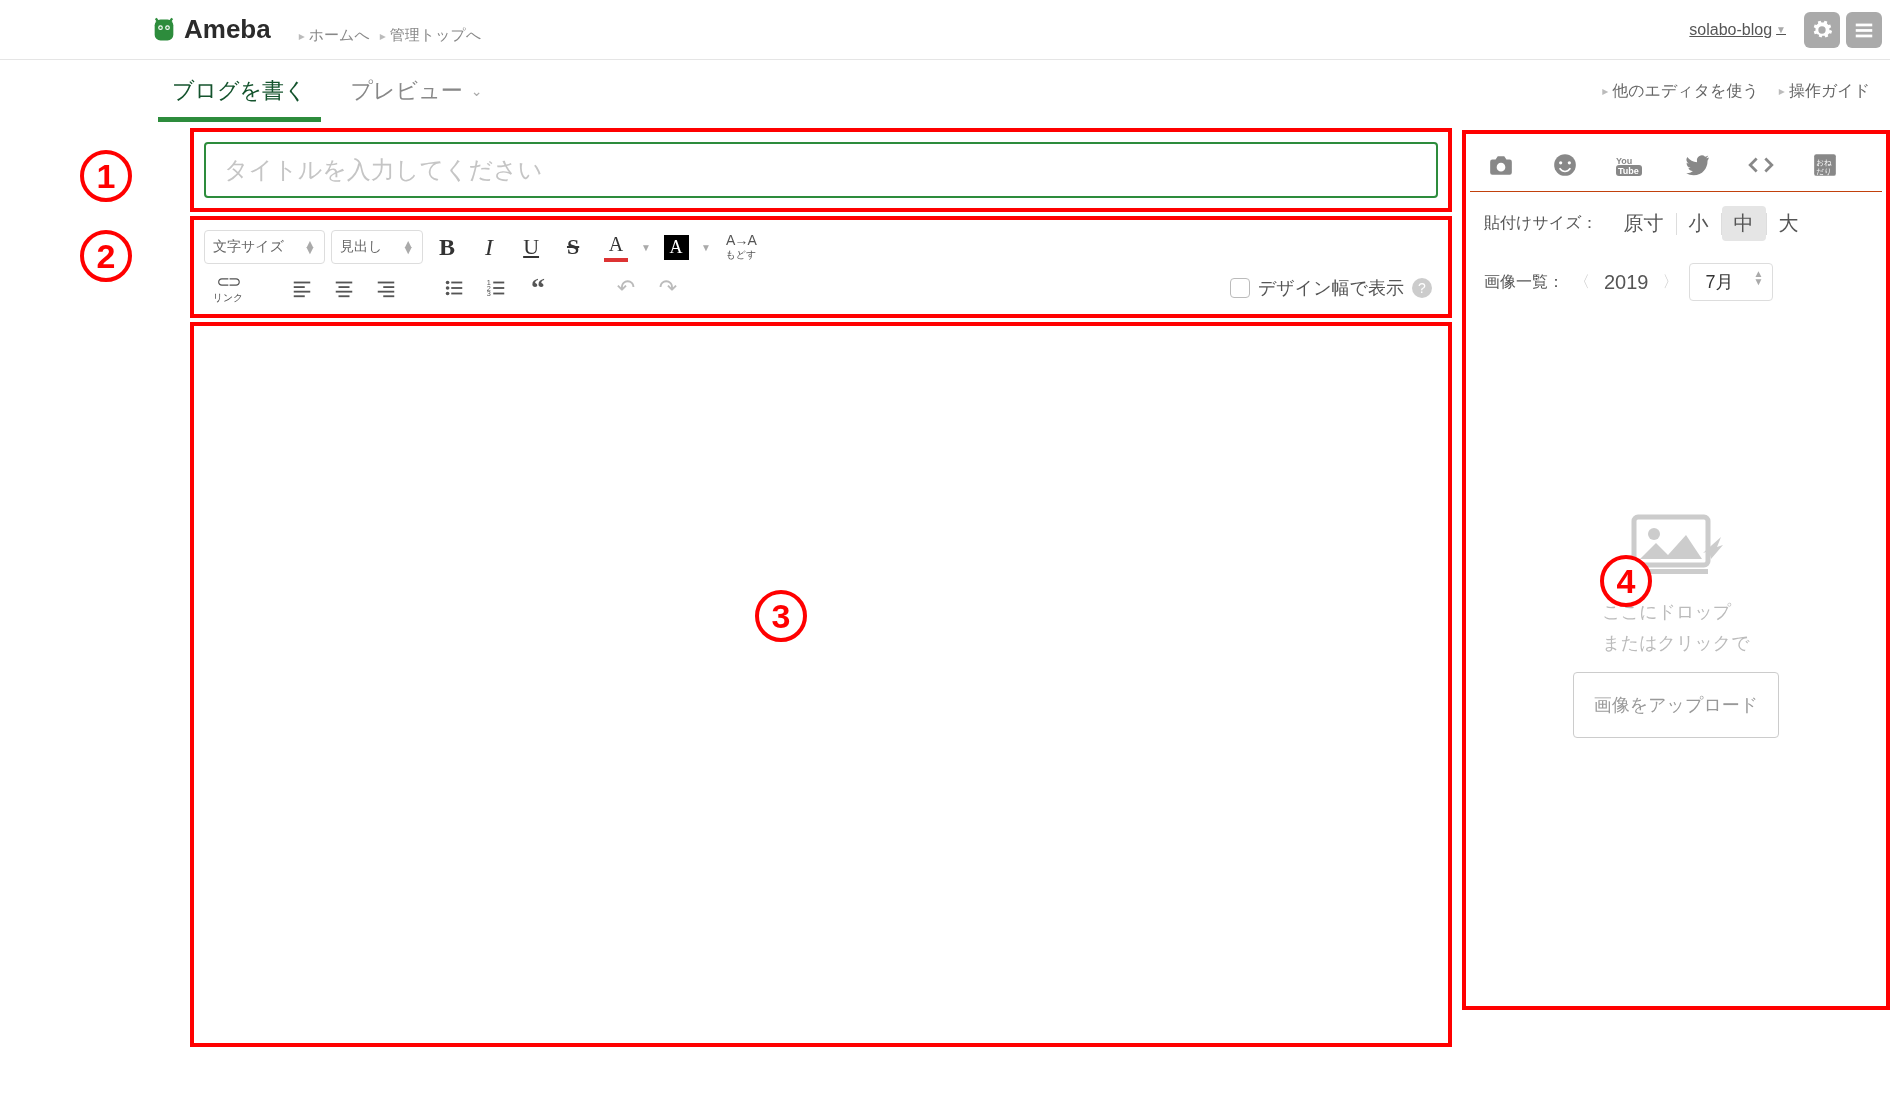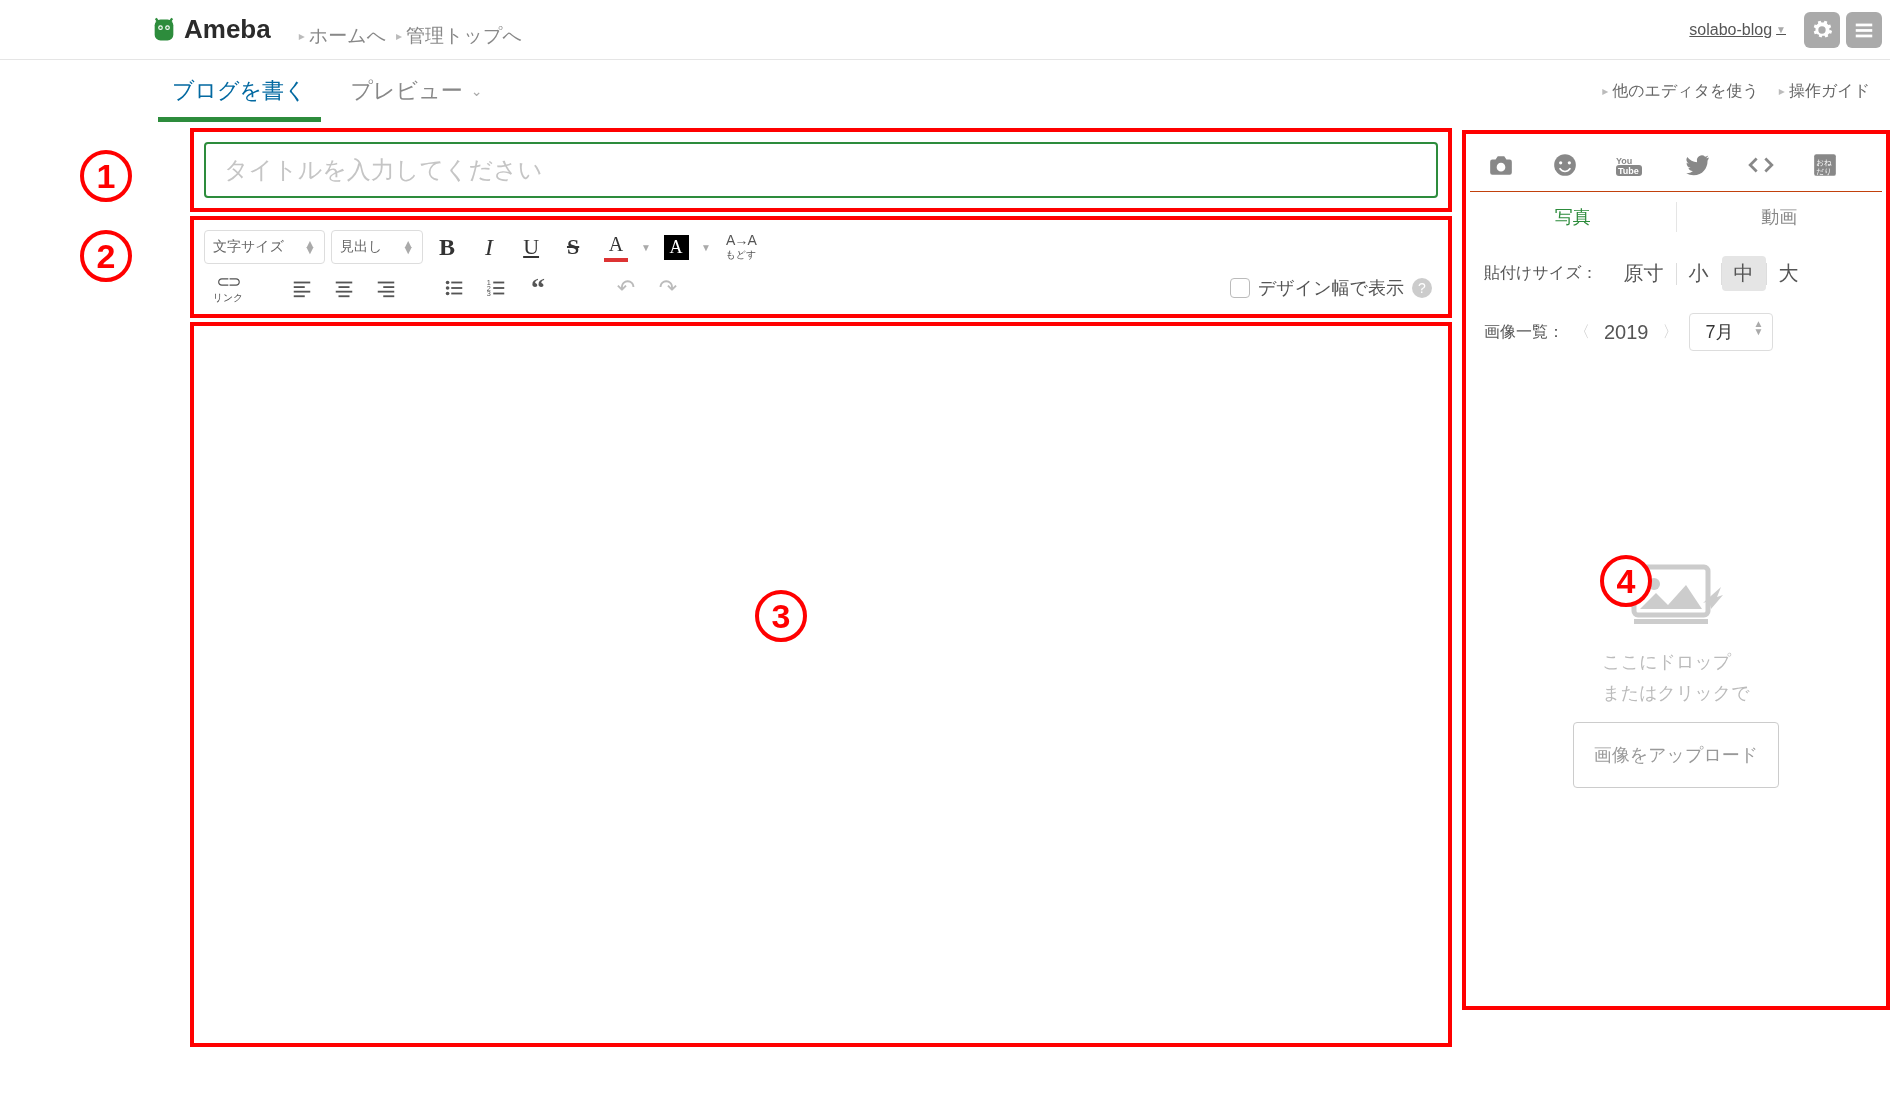--- a/index.html
+++ b/index.html
@@ -2,30 +2,30 @@
 <html><head>
   <meta charset="utf-8">
   <style>
     * { box-sizing: border-box; margin: 0; padding: 0; }
     body { font-family: -apple-system, "Hiragino Sans", "Hiragino Kaku Gothic ProN", Meiryo, sans-serif; background: #fff; color: #333; width: 1890px; height: 1097px; overflow: hidden; position: relative; }
 
     
     .header { height: 60px; border-bottom: 1px solid #e5e5e5; display: flex; align-items: center; padding-left: 150px; padding-right: 8px; }
     .logo { display: flex; align-items: center; font-size: 26px; font-weight: bold; color: #2b2b2b; margin-right: 18px; }
     .logo-icon { width: 28px; height: 28px; margin-right: 6px; }
-    .header-link { font-size: 19px; color: #888; display: inline-flex; align-items: center; margin-left: 10px; margin-top: 12px; }
+    .header-link { font-size: 15px; color: #888; display: inline-flex; align-items: center; margin-left: 10px; margin-top: 12px; }
     .header-link::before { content: "▸"; color: #bbb; margin-right: 4px; font-size: 12px; }
     .header-spacer { flex: 1; }
     .user-dropdown { font-size: 16px; color: #555; margin-right: 12px; display: inline-flex; align-items: center; gap: 4px; text-decoration: underline; }
     .header-icon-btn { width: 36px; height: 36px; border-radius: 6px; background: #aaa; display: inline-flex; align-items: center; justify-content: center; color: #fff; margin-left: 6px; }
 
     
     .subnav { height: 62px; display: flex; align-items: stretch; padding-left: 150px; padding-right: 20px; }
     .subnav-tab { display: inline-flex; align-items: center; padding: 0 22px; font-size: 22px; color: #888; position: relative; }
-    .subnav-tab.active { color: #0369a1; font-weight: 500; }
+    .subnav-tab.active { color: #14532d; font-weight: 500; }
     .subnav-tab.active::after { content: ""; position: absolute; left: 8px; right: 8px; bottom: 0; height: 5px; background: #2d8c3c; }
     .subnav-spacer { flex: 1; }
     .subnav-link { display: inline-flex; align-items: center; font-size: 16px; color: #666; margin-left: 20px; }
     .subnav-link::before { content: "▸"; color: #bbb; margin-right: 4px; font-size: 12px; }
 
     
     .main { display: flex; padding-left: 150px; position: relative; height: 975px; margin-left: 40px; }
     .left-col { width: 1262px; position: relative; }
     .right-col { flex: 1; padding-left: 10px; }
 
@@ -287,25 +287,20 @@
           </span>
         <span class="rp-icon">
             <svg width="26" height="26" viewBox="0 0 24 24">
               <rect x="2" y="2" width="20" height="20" rx="2" fill="#888"></rect>
               <text x="4" y="12" font-size="7" fill="#fff">おね</text>
               <text x="4" y="20" font-size="7" fill="#fff">だり</text>
             </svg>
           </span>
       </div>
 
-      <div class="rp-tabs">
-        <div class="rp-tab active">写真</div>
-        <div class="rp-divider"></div>
-        <div class="rp-tab">動画</div>
-      </div>
 
       <div class="rp-sizes">
         <span class="rp-sizes-label">貼付けサイズ：</span>
         <span class="rp-size-opt">原寸</span>
         <span class="rp-size-sep"></span>
         <span class="rp-size-opt">小</span>
         <span class="rp-size-sep"></span>
         <span class="rp-size-opt selected">中</span>
         <span class="rp-size-sep"></span>
         <span class="rp-size-opt">大</span>

